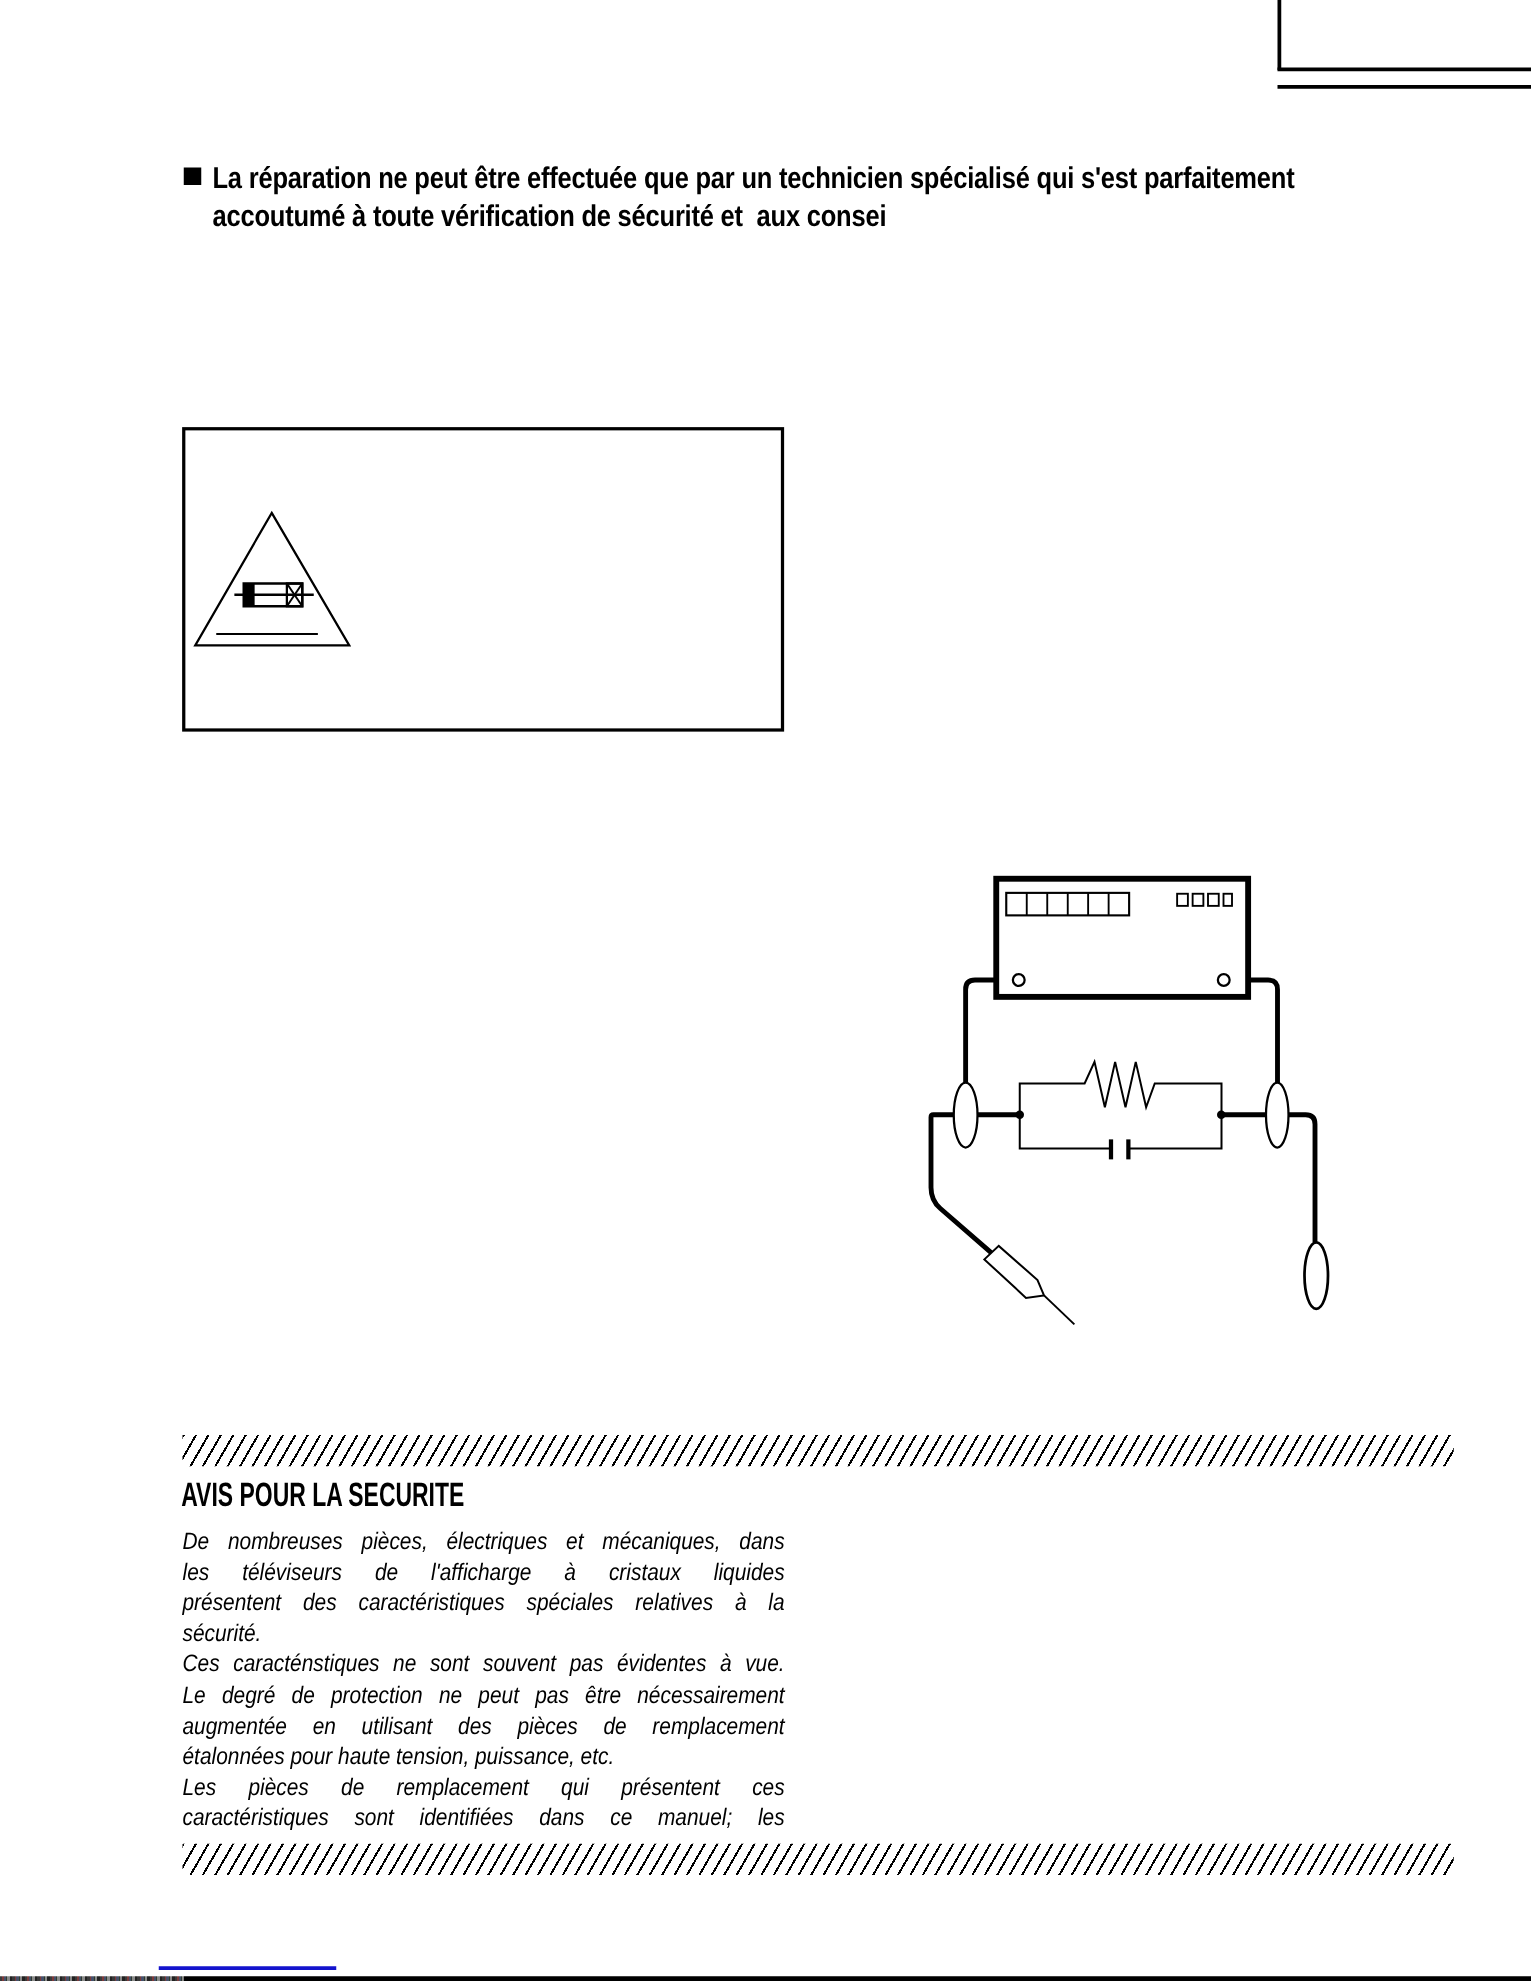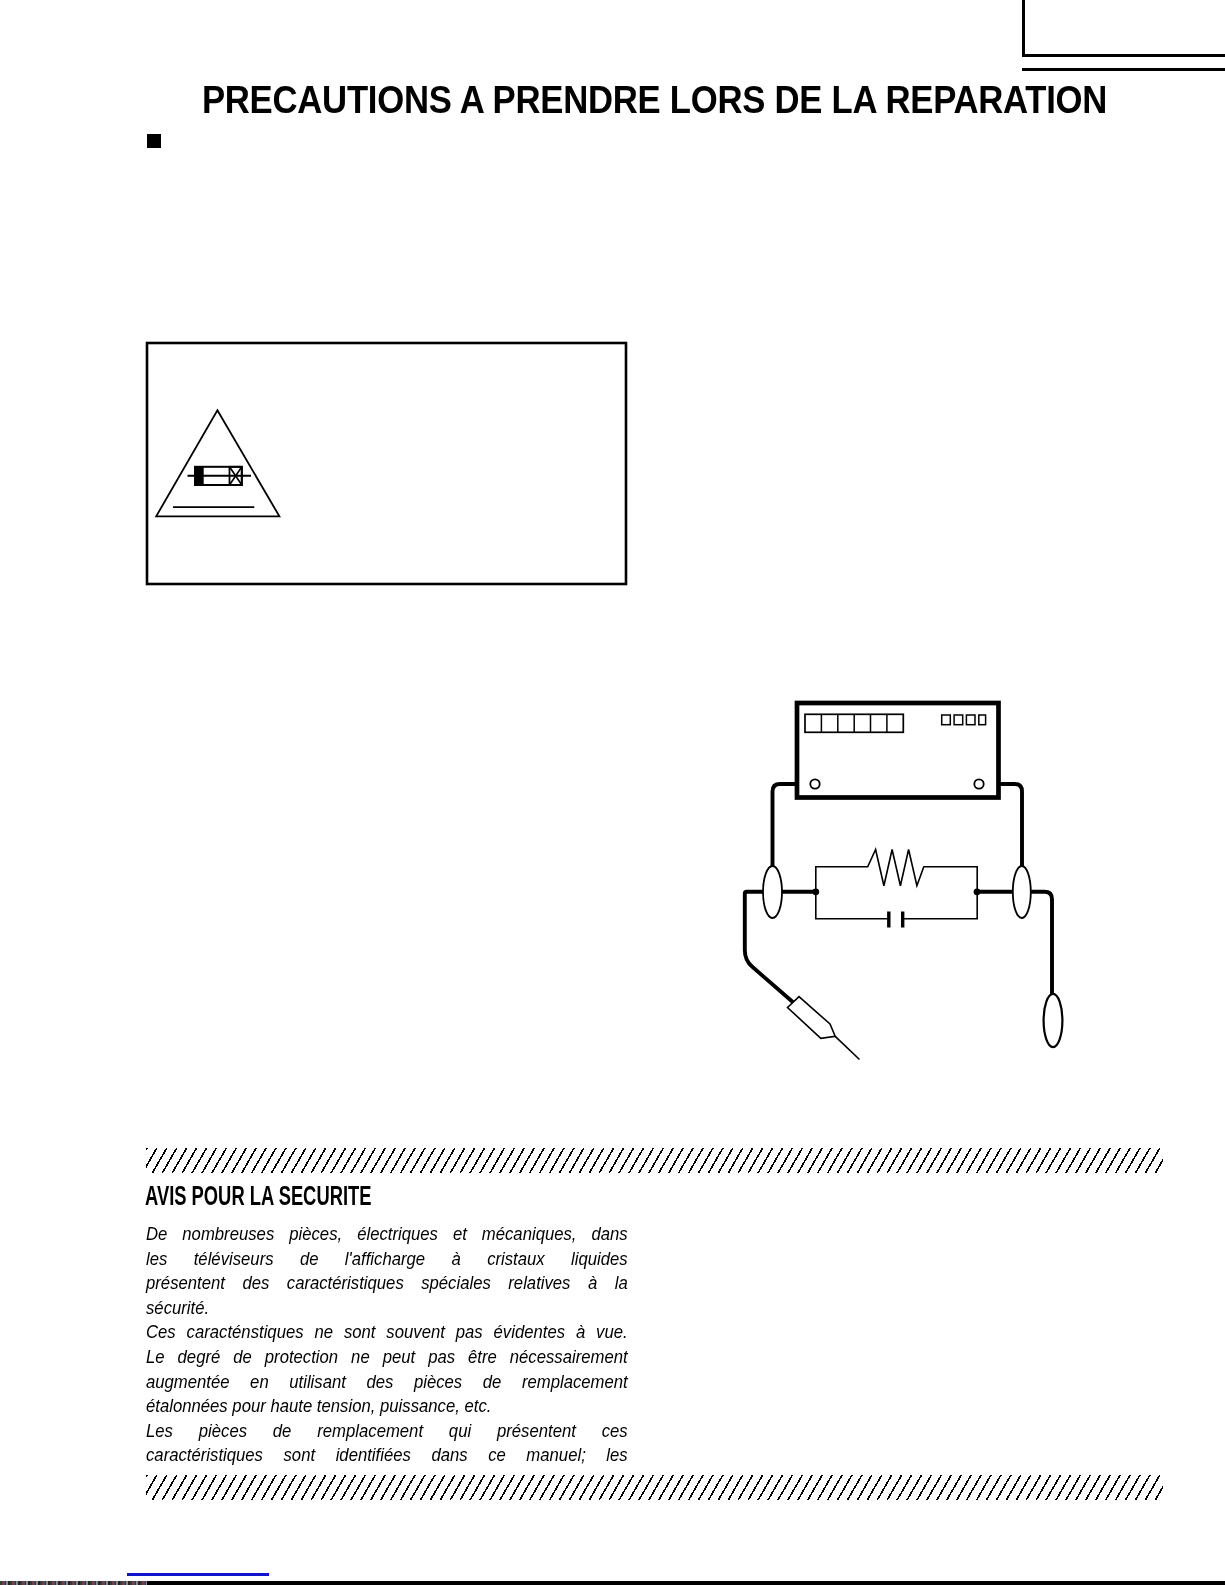--- a/index.html
+++ b/index.html
@@ -69,25 +69,26 @@
 </style>
 </head>
 <body>
 
 <div class="page">
 
   <div class="tr-v"></div>
   <div class="tr-h1"></div>
   <div class="tr-h2"></div>
 
-  <div class="title-wrap">
-    <span class="title">PRECAUTIONS A PRENDRE LORS DE LA REPARATION</span>
-  </div>
 
   <div class="bullet-sq"></div>
+  <div class="intro">
+    <div class="intro-line">La réparation ne peut être effectuée que par un technicien spécialisé qui s'est parfaitement</div>
+    <div class="intro-line">accoutumé à toute vérification de sécurité et  aux consei</div>
+  </div>
 
   <svg class="warn-box" width="483" height="245" viewBox="145 341 483 245">
     <rect x="147" y="343" width="479" height="241" fill="none" stroke="#000" stroke-width="2.6"></rect>
     <g>
       <path d="M 217.4 410.3 L 279.4 516.3 L 156.2 516.3 Z" fill="none" stroke="#000" stroke-width="1.8"></path>
       <g>
         <rect x="195" y="466.8" width="46.8" height="18.2" fill="#fff" stroke="#000" stroke-width="2"></rect>
         <line x1="187.5" y1="475.8" x2="251" y2="475.8" stroke="#000" stroke-width="2"></line>
         <rect x="195" y="466.8" width="8.7" height="18.2" fill="#000"></rect>
         <rect x="229.5" y="466.8" width="12.3" height="18.2" fill="none" stroke="#000" stroke-width="1.8"></rect>

